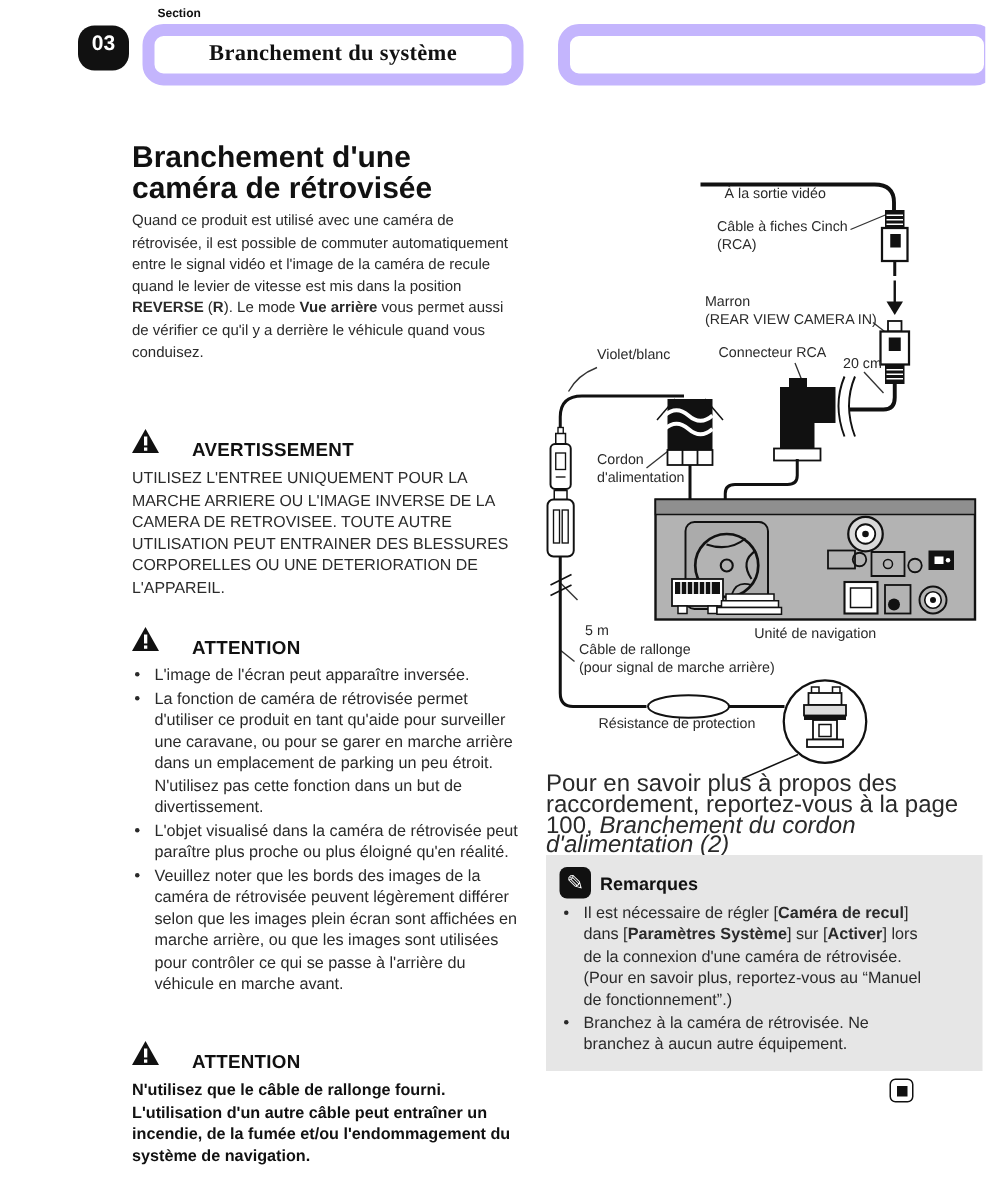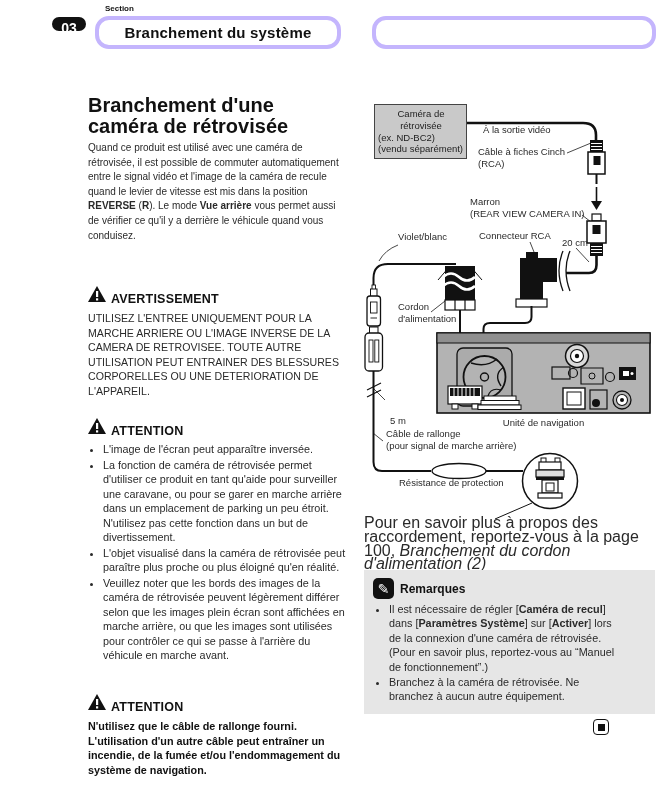--- a/index.html
+++ b/index.html
@@ -1,31 +1,31 @@
 <!DOCTYPE html>
 <html><head>
 <meta charset="utf-8">
 <style>
   html,body{margin:0;padding:0;background:#fff;}
   .page{position:relative;width:657px;height:792px;background:#fff;overflow:hidden;
         font-family:"Liberation Sans","DejaVu Sans",sans-serif;color:#222;}
   
   .section-label{position:absolute;left:57px;top:4px;font-size:8px;font-weight:bold;color:#111;margin-left:48px;}
-  .section-num{position:absolute;left:52px;top:17px;width:34px;height:14px;background:#111;
+  .section-num{position:absolute;left:52px;top:17px;width:34px;height:30px;background:#111;
                border-radius:11px;color:#fff;font-weight:bold;font-size:14px;text-align:center;line-height:22px;}
-  .pill{position:absolute;top:16px;height:25px;border:4px solid #c4b5fd;border-radius:14px;background:#fff;}
+  .pill{position:absolute;top:16px;height:25px;border:8px solid #c4b5fd;border-radius:14px;background:#fff;font-family:Liberation Serif, serif;}
   .pill1{left:95px;width:238px;display:flex;align-items:center;justify-content:center;
          font-size:15px;font-weight:bold;color:#111;letter-spacing:0.2px;}
   .pill2{left:372px;width:276px;}
   
   .leftcol{position:absolute;left:88px;width:260px;}
   .h1{top:95px;font-size:20px;line-height:21px;font-weight:bold;color:#111;}
   .body-txt{font-size:10px;line-height:14.6px;color:#2a2a2a;}
   .intro{top:141px;}
-  .warn-head{display:flex;align-items:flex-end;gap:5px;}
+  .warn-head{display:flex;align-items:flex-end;gap:22px;}
   .warn-title{font-size:12.5px;font-weight:bold;color:#111;letter-spacing:0.2px;}
   .avert{top:286px;}
   .attn1{top:418px;}
   .attn2{top:694px;}
   .warn-body{margin-top:5px;font-size:10.6px;line-height:14.6px;color:#2a2a2a;}
   .warn-body.bold{font-weight:bold;color:#111;font-size:10.8px;}
   ul.blt{margin:4px 0 0 0;padding-left:14px;list-style:disc;}
   ul.blt li{font-size:10.8px;line-height:14.5px;color:#2a2a2a;margin:0 0 1px 1px;}
   
   .lbl{position:absolute;font-size:9.5px;line-height:11.5px;color:#2a2a2a;white-space:nowrap;}
@@ -245,26 +245,20 @@
       <rect x="203" y="298" width="22" height="21" fill="#fff" stroke="#111" stroke-width="1.4"></rect>
       <rect x="207" y="302" width="14" height="13" fill="none" stroke="#111" stroke-width="1"></rect>
       <rect x="230" y="300" width="17" height="19" fill="#b3b3b3" stroke="#111" stroke-width="1.2"></rect>
       <circle cx="236" cy="313" r="4" fill="#111"></circle>
       <circle cx="262" cy="310" r="9" fill="#b3b3b3" stroke="#111" stroke-width="1.3"></circle>
       <circle cx="262" cy="310" r="5.5" fill="#fff" stroke="#111" stroke-width="1.1"></circle>
       <circle cx="262" cy="310" r="2" fill="#111"></circle>
     </g>
   </svg>
 
-  <div class="cam-box">
-    <div class="c">Caméra de</div>
-    <div class="c">rétrovisée</div>
-    <div>(ex. ND-BC2)</div>
-    <div>(vendu séparément)</div>
-  </div>
   <div class="lbl" style="left:483px;top:124px;">À la sortie vidéo</div>
   <div class="lbl" style="left:478px;top:146px;">
     <div>Câble à fiches Cinch</div>
     <div>(RCA)</div>
   </div>
   <div class="lbl" style="left:470px;top:196px;">
     <div>Marron</div>
     <div>(REAR VIEW CAMERA IN)</div>
   </div>
   <div class="lbl" style="left:398px;top:231px;">Violet/blanc</div>

